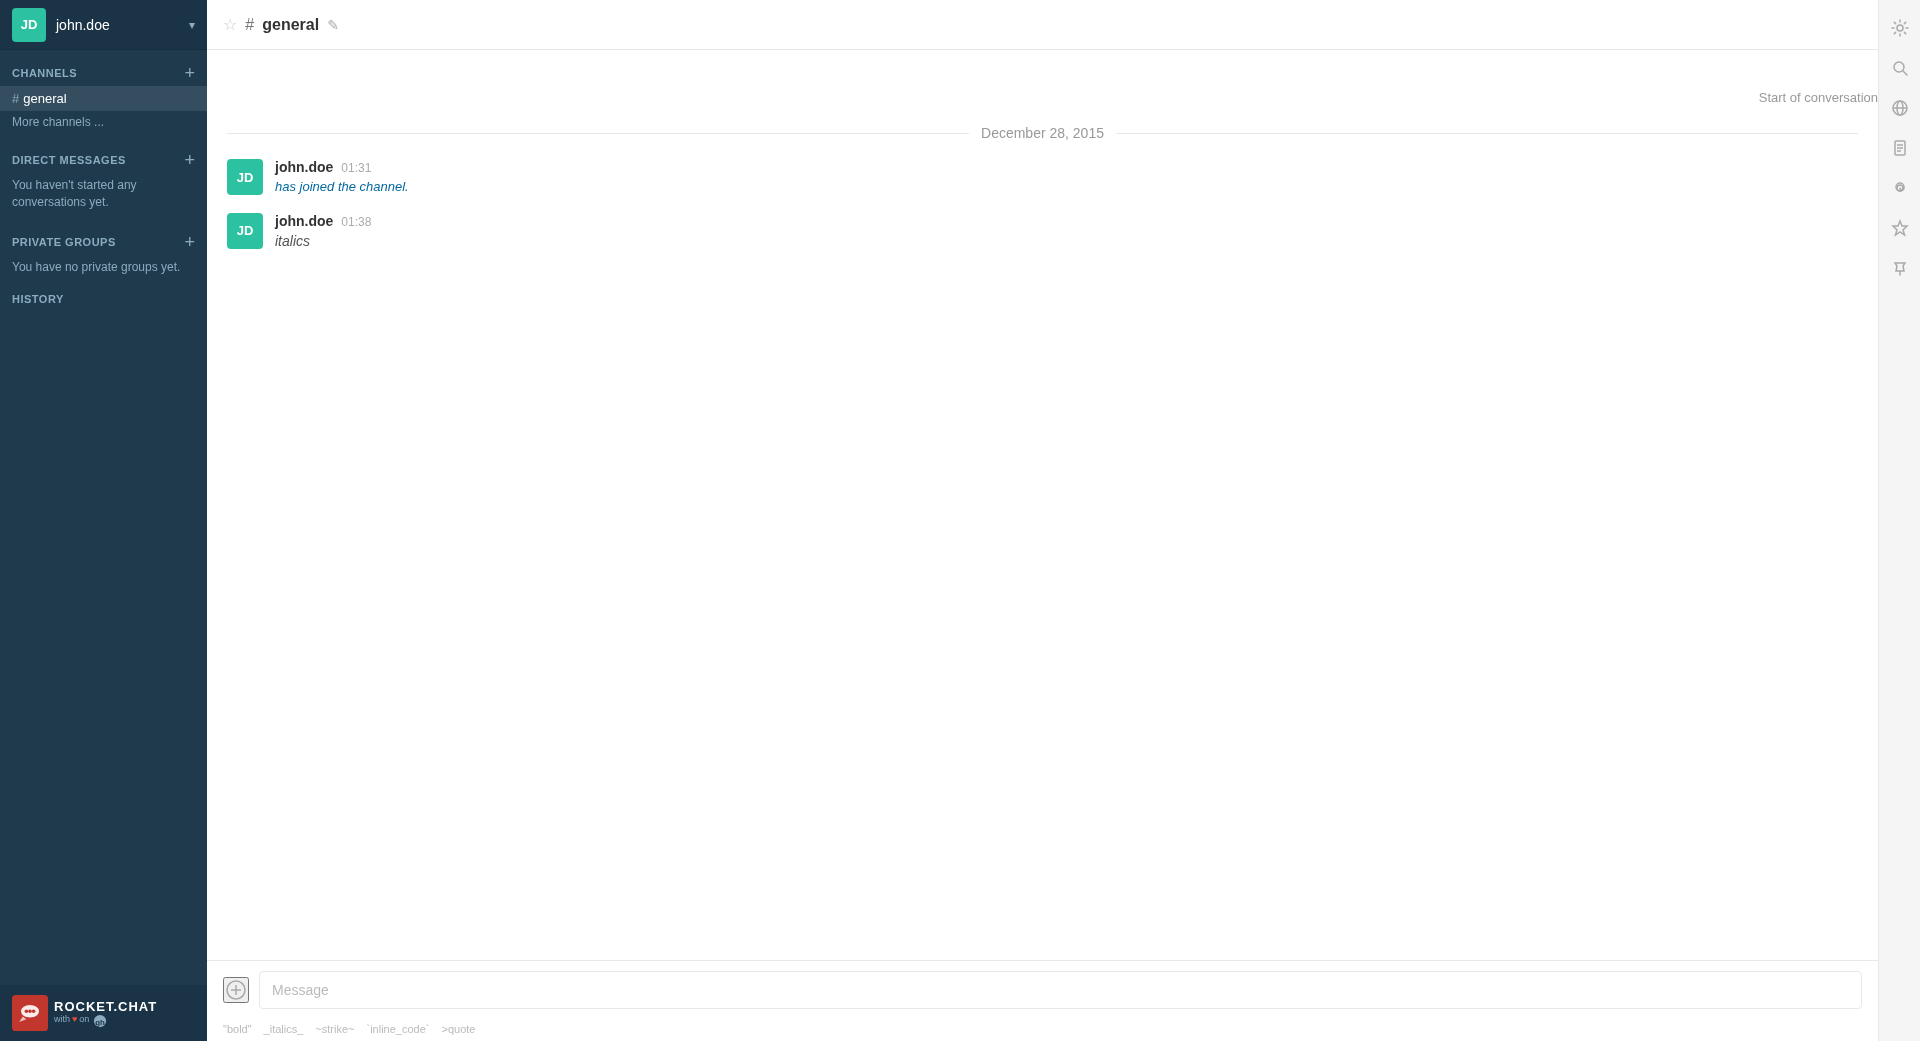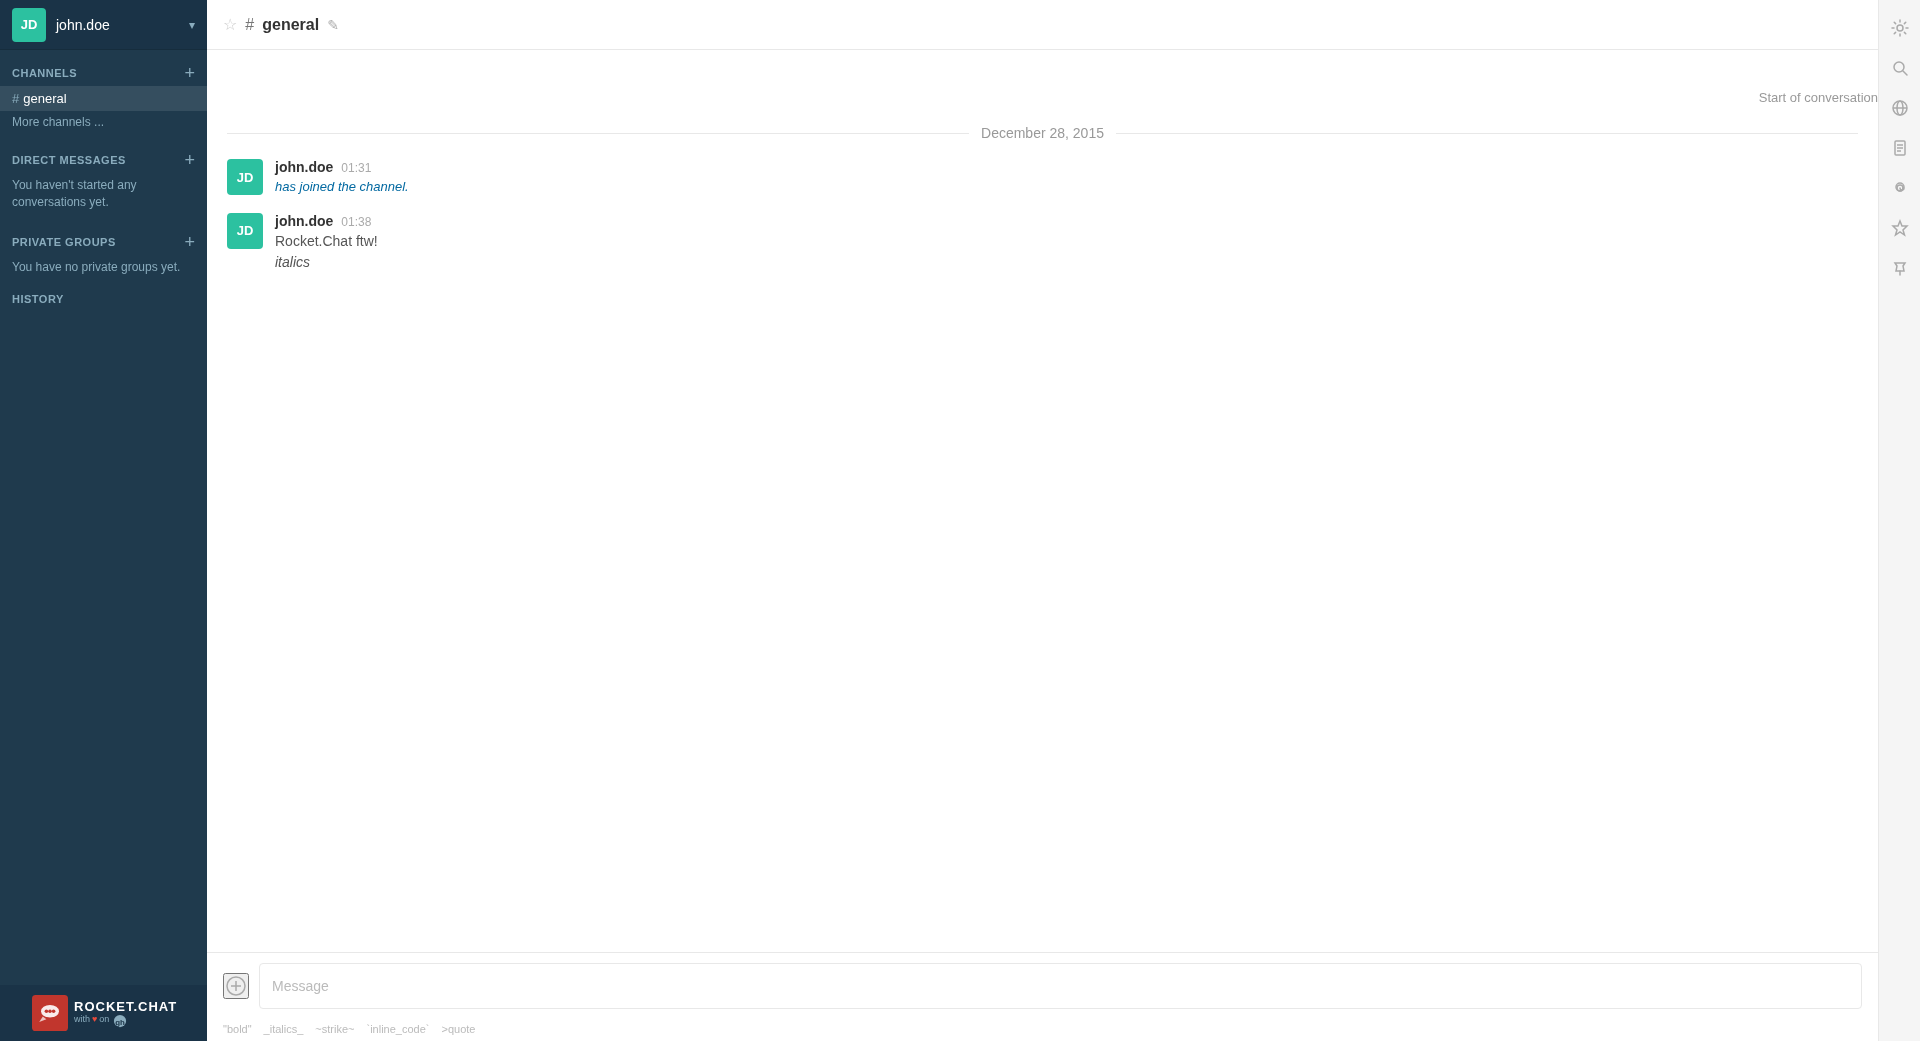--- a/index.html
+++ b/index.html
@@ -128,21 +128,20 @@
       right: 0;
       padding: 10px 12px;
       background: #1a3347;
       display: flex;
       align-items: center;
     }
 
     .rocket-logo {
       display: flex;
       align-items: center;
-      margin-left: 20px;
     }
 
     .rocket-logo-icon {
       width: 36px;
       height: 36px;
       margin-right: 6px;
     }
 
     .rocket-logo-text {
       display: flex;
@@ -322,21 +321,21 @@
 
     .message-input {
       flex: 1;
       border: 1px solid #e8e8e8;
       border-radius: 4px;
       padding: 8px 12px;
       font-size: 14px;
       color: #333;
       outline: none;
       resize: none;
-      height: 46px;
+      height: 38px;
     }
 
     .message-input::placeholder {
       color: #bbb;
     }
 
     
     .format-hints {
       padding: 4px 16px 6px 16px;
       display: flex;
@@ -473,21 +472,20 @@
       </div>
     </div>
 
     <div class="message">
       <div class="message-avatar">JD</div>
       <div class="message-content">
         <div class="message-meta">
           <span class="message-author">john.doe</span>
           <span class="message-time">01:38</span>
         </div>
-        <div class="message-text">Rocket.Chat ftw!</div>
         <div class="message-text"><em>italics</em></div>
       </div>
     </div>
   </div>
 
   <div class="message-input-area">
     <button class="attachment-btn">
       <svg width="22" height="22" viewBox="0 0 22 22" fill="none">
         <circle cx="11" cy="11" r="9" stroke="#aaa" stroke-width="1.5" fill="none"></circle>
         <line x1="11" y1="6" x2="11" y2="16" stroke="#aaa" stroke-width="1.5"></line>

